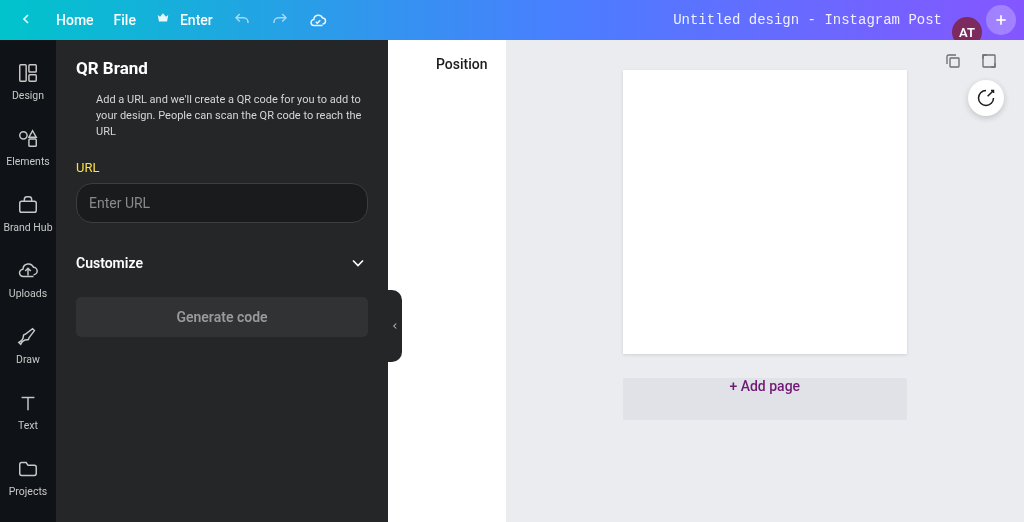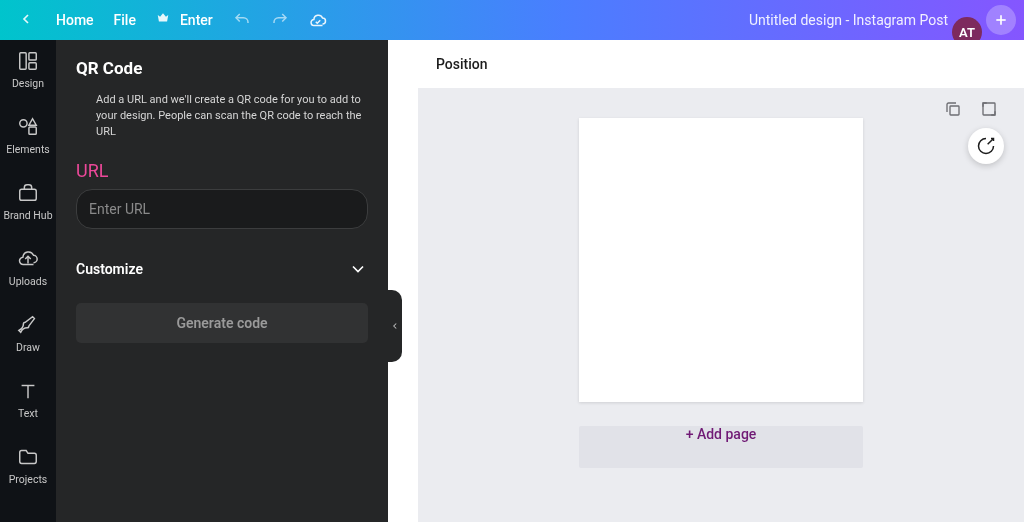--- a/index.html
+++ b/index.html
@@ -14,67 +14,67 @@
       display: flex;
       align-items: center;
       color: #fff;
       padding: 0 8px;
       font-size: 14px;
     }
     .tb-left { display: flex; align-items: center; }
     .tb-btn { display: flex; align-items: center; padding: 6px 10px; border-radius: 4px; cursor: pointer; gap: 6px; font-weight: 500; }
     .tb-ico { display:inline-flex; width:18px; height:18px; opacity:0.9; }
     .tb-spacer { flex: 1; }
-    .doc-title { font-weight: 400; color: rgba(255,255,255,0.9); margin-right: 4px; font-size: 14px; }
+    .doc-title { font-weight: 400; color: rgba(255,255,255,0.9); margin-right: 10px; font-size: 14px; font-family: Liberation Mono, monospace; }
     .avatar {
       width: 30px; height: 30px; border-radius: 50%;
       background: #7d2a5e; color:#fff; display:flex; align-items:center; justify-content:center;
       font-size: 13px; font-weight:600; margin-right:4px;margin-top:24px;
     }
     .tb-plus { width:30px; height:30px; border-radius:50%; background:rgba(255,255,255,0.25); display:flex;align-items:center;justify-content:center;cursor:pointer; }
     
     
     .body { display:flex; flex:1; min-height:0; }
     
     
     .icon-rail {
       width: 56px; background:#0f1216; display:flex; flex-direction:column; align-items:center;
-      gap:2px; color:#c8c8c8;
+      padding-top:12px; gap:2px; color:#c8c8c8;
     }
     .rail-item { width:100%; padding:10px 0 14px; display:flex; flex-direction:column; align-items:center; gap:5px; cursor:pointer; font-size:10.5px; }
     .rail-ico { width:22px; height:22px; display:flex; align-items:center; justify-content:center; }
     
     
     .side-panel {
       width: 332px; background:#252627; color:#e6e6e6; padding: 18px 20px;
       position:relative;
     }
     .panel-title { font-size:17px; font-weight:700; color:#fff; margin-bottom:14px; }
     .panel-desc { font-size:11px; line-height:1.45; color:#d6d6d6; margin-bottom:20px;margin-left:20px; }
-    .field-label { font-size:18px; color:#ec4899; margin-bottom:8px; }
+    .field-label { font-size:13px; color:#fde047; margin-bottom:8px; }
     .url-input {
       width:100%; height:40px; background:#1a1b1c; border:1px solid #3c3d3e; border-radius:16px;
       color:#e6e6e6; font-size:14px; padding:0 12px; outline:none; margin-bottom:20px;
     }
     .url-input::placeholder { color:#8a8a8a; }
     .customize-row {
       display:flex; align-items:center; justify-content:space-between; padding:10px 0;
       font-size:14px; font-weight:600; color:#fff; cursor:pointer; margin-bottom:14px;
     }
     .generate-btn {
       width:100%; height:40px; border-radius:5px; background:#313233; color:#9a9a9a;
       font-size:14px; font-weight:600; border:none; cursor:not-allowed;
     }
     .panel-collapse-tab {
       position:absolute; right:-14px; top:250px; width:14px; height:72px;
       background:#252627; border-radius:0 10px 10px 0; display:flex; align-items:center; justify-content:center; cursor:pointer;
     }
     
     
-    .canvas-area { flex:1; display:flex; flex-direction:column; background:#fff;padding-left:30px; }
+    .canvas-area { flex:1; display:flex; flex-direction:row; background:#fff;padding-left:30px; }
     .canvas-toolbar { height:48px; display:flex; align-items:center; padding:0 18px; border-bottom:1px solid #fff; }
     .pos-btn { font-size:14px; color:#1c1c1c; font-weight:500; cursor:pointer; padding:6px 0; }
     .workspace { flex:1; background:#ebecf0; position:relative; display:flex; flex-direction:column; align-items:center; padding-top:30px; }
     .page-controls { position:absolute; right:24px; top:10px; display:flex; gap:14px; color:#555; }
     .pc-btn { width:22px; height:22px; display:flex; align-items:center; justify-content:center; cursor:pointer; }
     .design-page { width:284px; height:284px; background:#fff; box-shadow:0 1px 3px rgba(0,0,0,0.12); }
     .fab-sparkle {
       position:absolute; right:20px; top:40px; width:36px; height:36px; border-radius:50%;
       background:#fff; box-shadow:0 2px 6px rgba(0,0,0,0.18); display:flex; align-items:center; justify-content:center; cursor:pointer;
     }
@@ -215,21 +215,21 @@
         <span class="rail-ico">
           <svg viewBox="0 0 24 24" width="22" height="22" fill="none" stroke="currentColor" stroke-width="1.6">
               <path d="M3 7a2 2 0 012-2h5l2 3h7a2 2 0 012 2v7a2 2 0 01-2 2H5a2 2 0 01-2-2V7z"></path>
             </svg>
         </span>
         <span>Projects</span>
       </div>
     </div>
 
     <div class="side-panel">
-      <div class="panel-title">QR Code</div>
+      <div class="panel-title">QR Brand</div>
       <div class="panel-desc">Add a URL and we'll create a QR code for you to add to your design. People can scan the QR code to reach the URL</div>
       <div class="field-label">URL</div>
       <input class="url-input" type="text" placeholder="Enter URL" style="">
       <div class="customize-row">
         <span>Customize</span>
         <span>
           <svg viewBox="0 0 24 24" width="20" height="20" fill="none" stroke="#fff" stroke-width="2">
               <polyline points="6 9 12 15 18 9"></polyline>
             </svg>
         </span>

